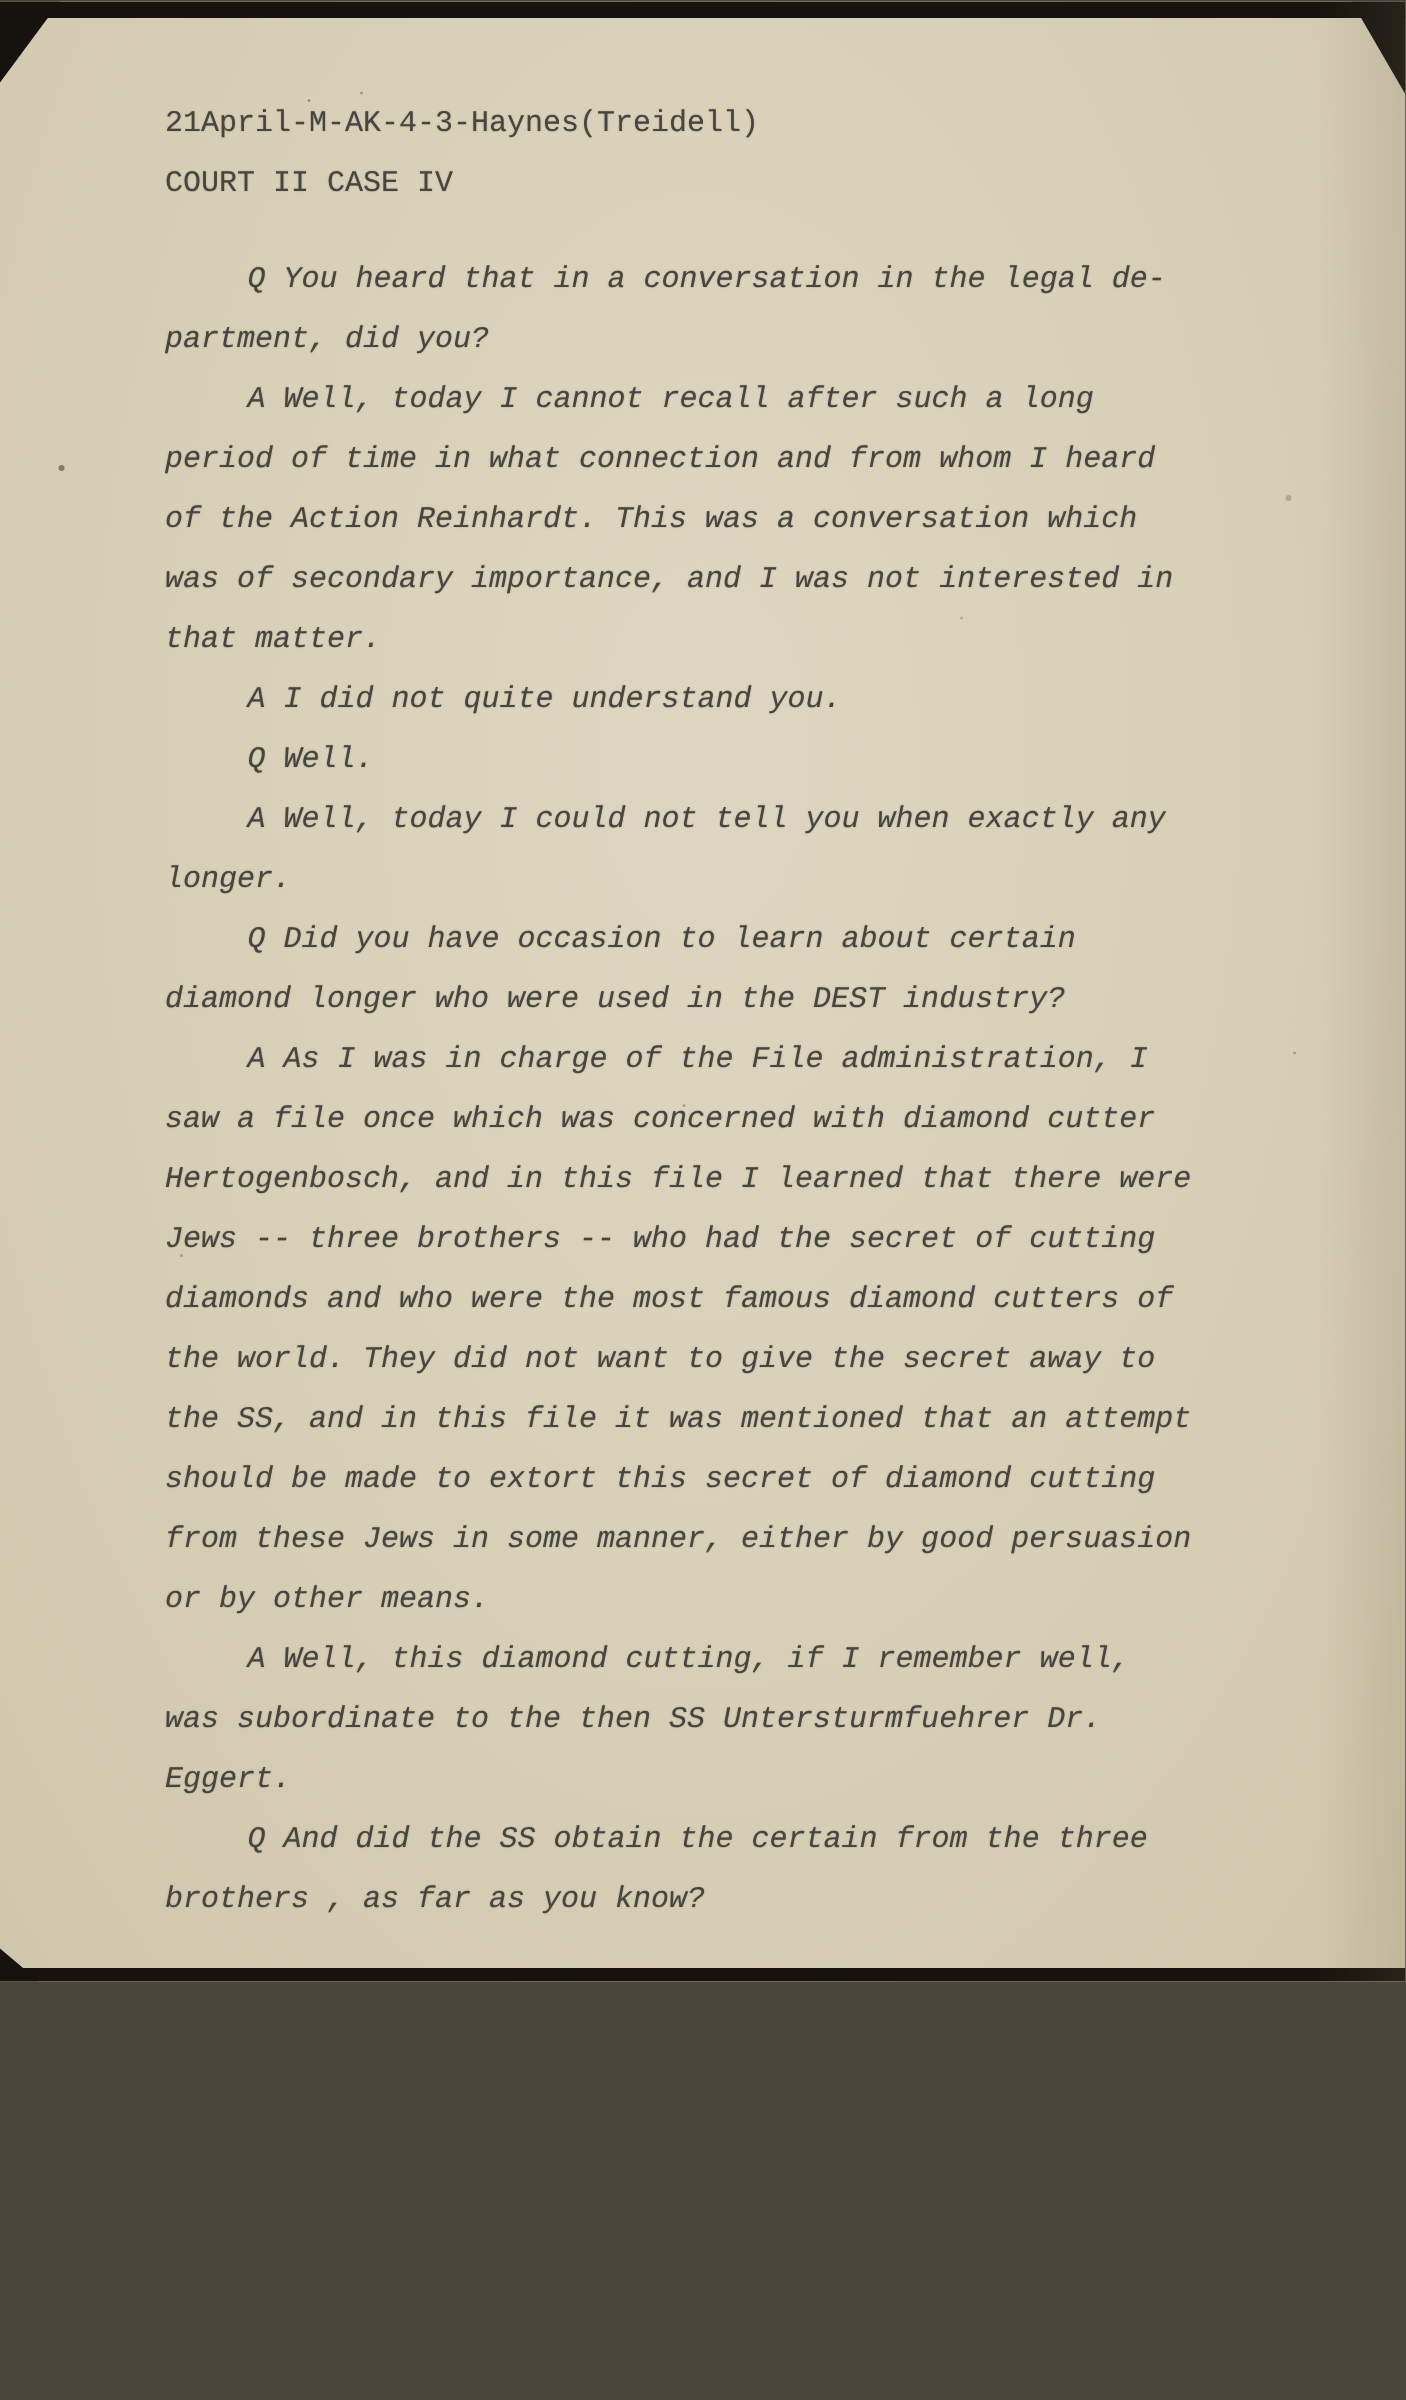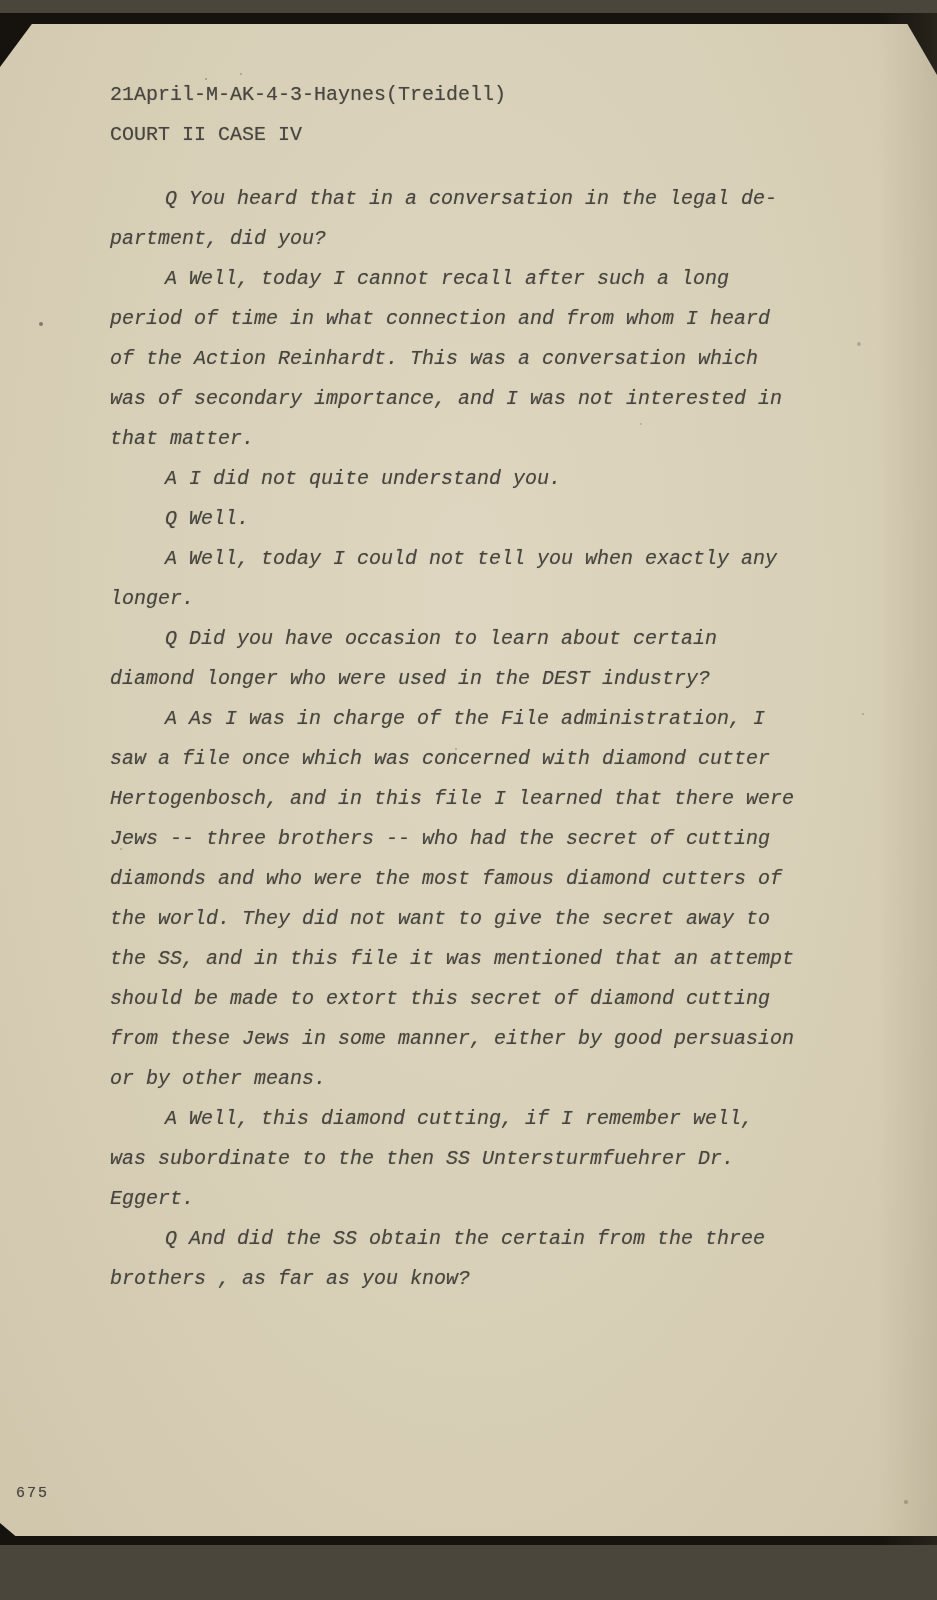--- a/index.html
+++ b/index.html
@@ -3,22 +3,22 @@
 <meta charset="utf-8">
 <style>
   html, body {
     margin: 0;
     padding: 0;
     background: #4a463c;
   }
   .page {
     position: relative;
     width: 937px;
-    height: 1532px;
-    margin: 13px auto;
+    height: 1320px;
+    margin: 1px auto;
     overflow: hidden;
     background:
       radial-gradient(ellipse at 50% 38%, #ded6c0 0%, #d8cfb7 55%, #cfc6ac 100%);
     font-family: "Liberation Mono", "DejaVu Sans Mono", monospace;
     color: #47453f;
   }
   
   .top-bar {
     position: absolute; top: 0; left: 0; width: 100%; height: 11px;
     background: #16130e;

